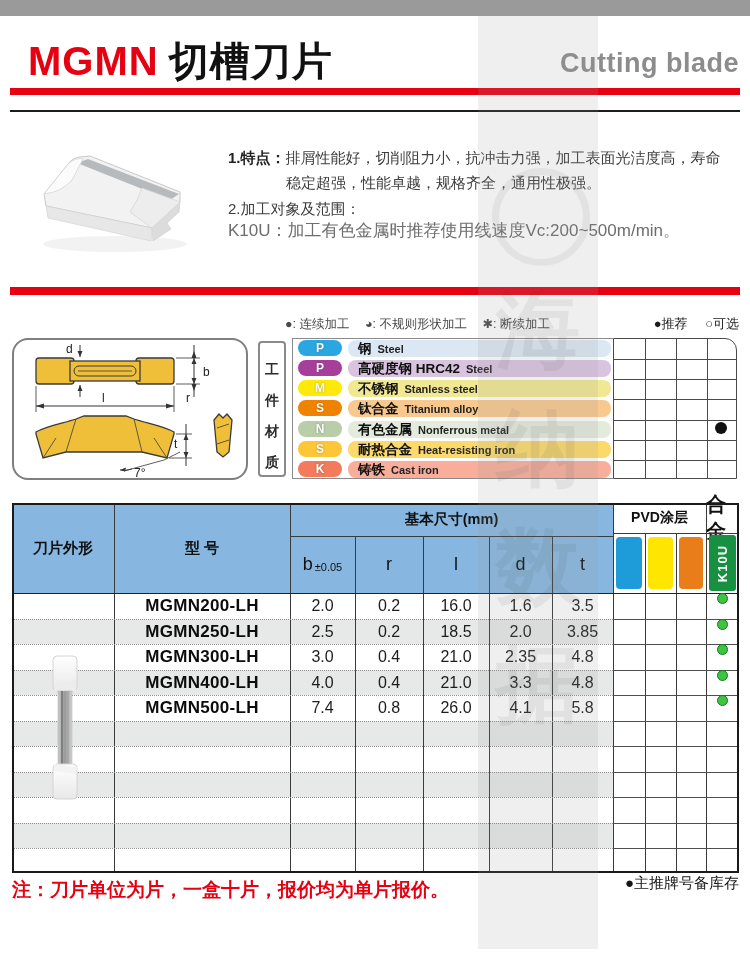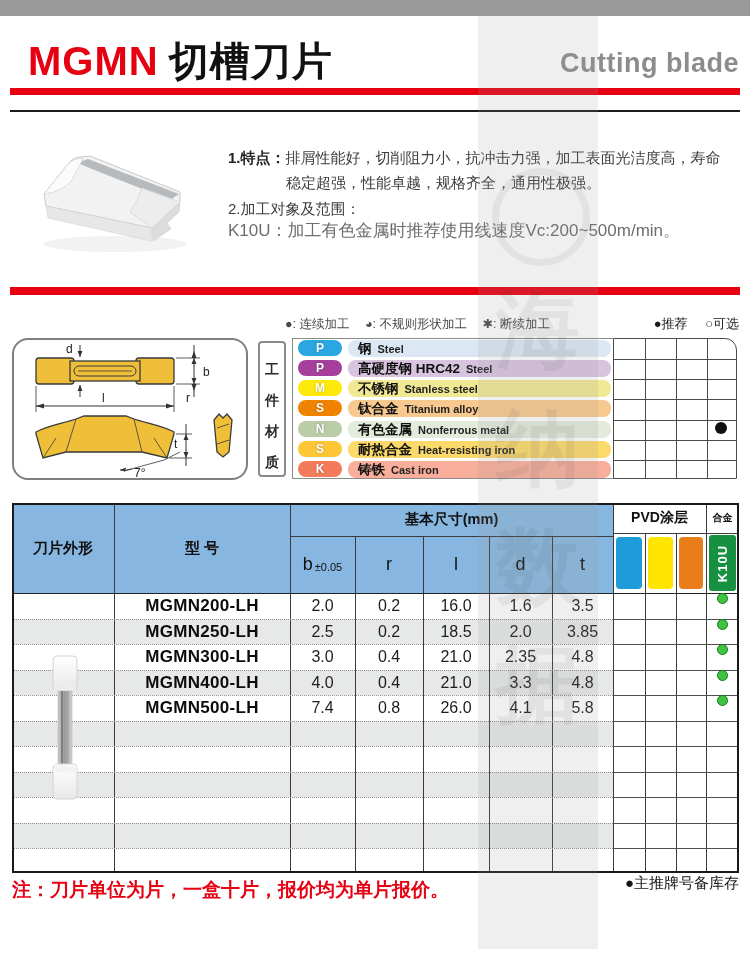--- a/index.html
+++ b/index.html
@@ -237,21 +237,21 @@
   <div class="abs hcell" style="left:290px;top:487px;width:323px;height:33px;font-size:14.5px;">基本尺寸(mm)</div>
   <div class="abs hcell" style="left:290px;top:520px;width:65px;height:57px;font-size:18px;font-weight:normal;">
     <span>b</span>
       <span class="tol">±0.05</span>
   </div>
   <div class="abs hcell" style="left:355px;top:520px;width:68px;height:57px;font-size:18px;font-weight:normal;">r</div>
   <div class="abs hcell" style="left:423px;top:520px;width:66px;height:57px;font-size:18px;font-weight:normal;">l</div>
   <div class="abs hcell" style="left:489px;top:520px;width:63px;height:57px;font-size:18px;font-weight:normal;">d</div>
   <div class="abs hcell" style="left:552px;top:520px;width:61px;height:57px;font-size:18px;font-weight:normal;">t</div>
   <div class="abs hcell" style="left:613px;top:487px;width:93px;height:30px;font-size:14px;">PVD涂层</div>
-  <div class="abs hcell" style="left:706px;top:487px;width:33px;height:30px;font-size:10px;">合金</div>
+  <div class="abs hcell" style="left:706px;top:487px;width:33px;height:30px;font-size:20px;">合金</div>
 
   <div class="abs swatch" style="left:616px;width:26px;background:#1e9bd9;"></div>
   <div class="abs swatch" style="left:648px;width:25px;background:#ffe600;"></div>
   <div class="abs swatch" style="left:679px;width:24px;background:#e87d1a;"></div>
   <div class="abs k10ubar">
     <span>K10U</span>
   </div>
 
   <div class="abs grayrow" style="top:602.5px;"></div>
   <div class="abs grayrow" style="top:653.5px;"></div>

